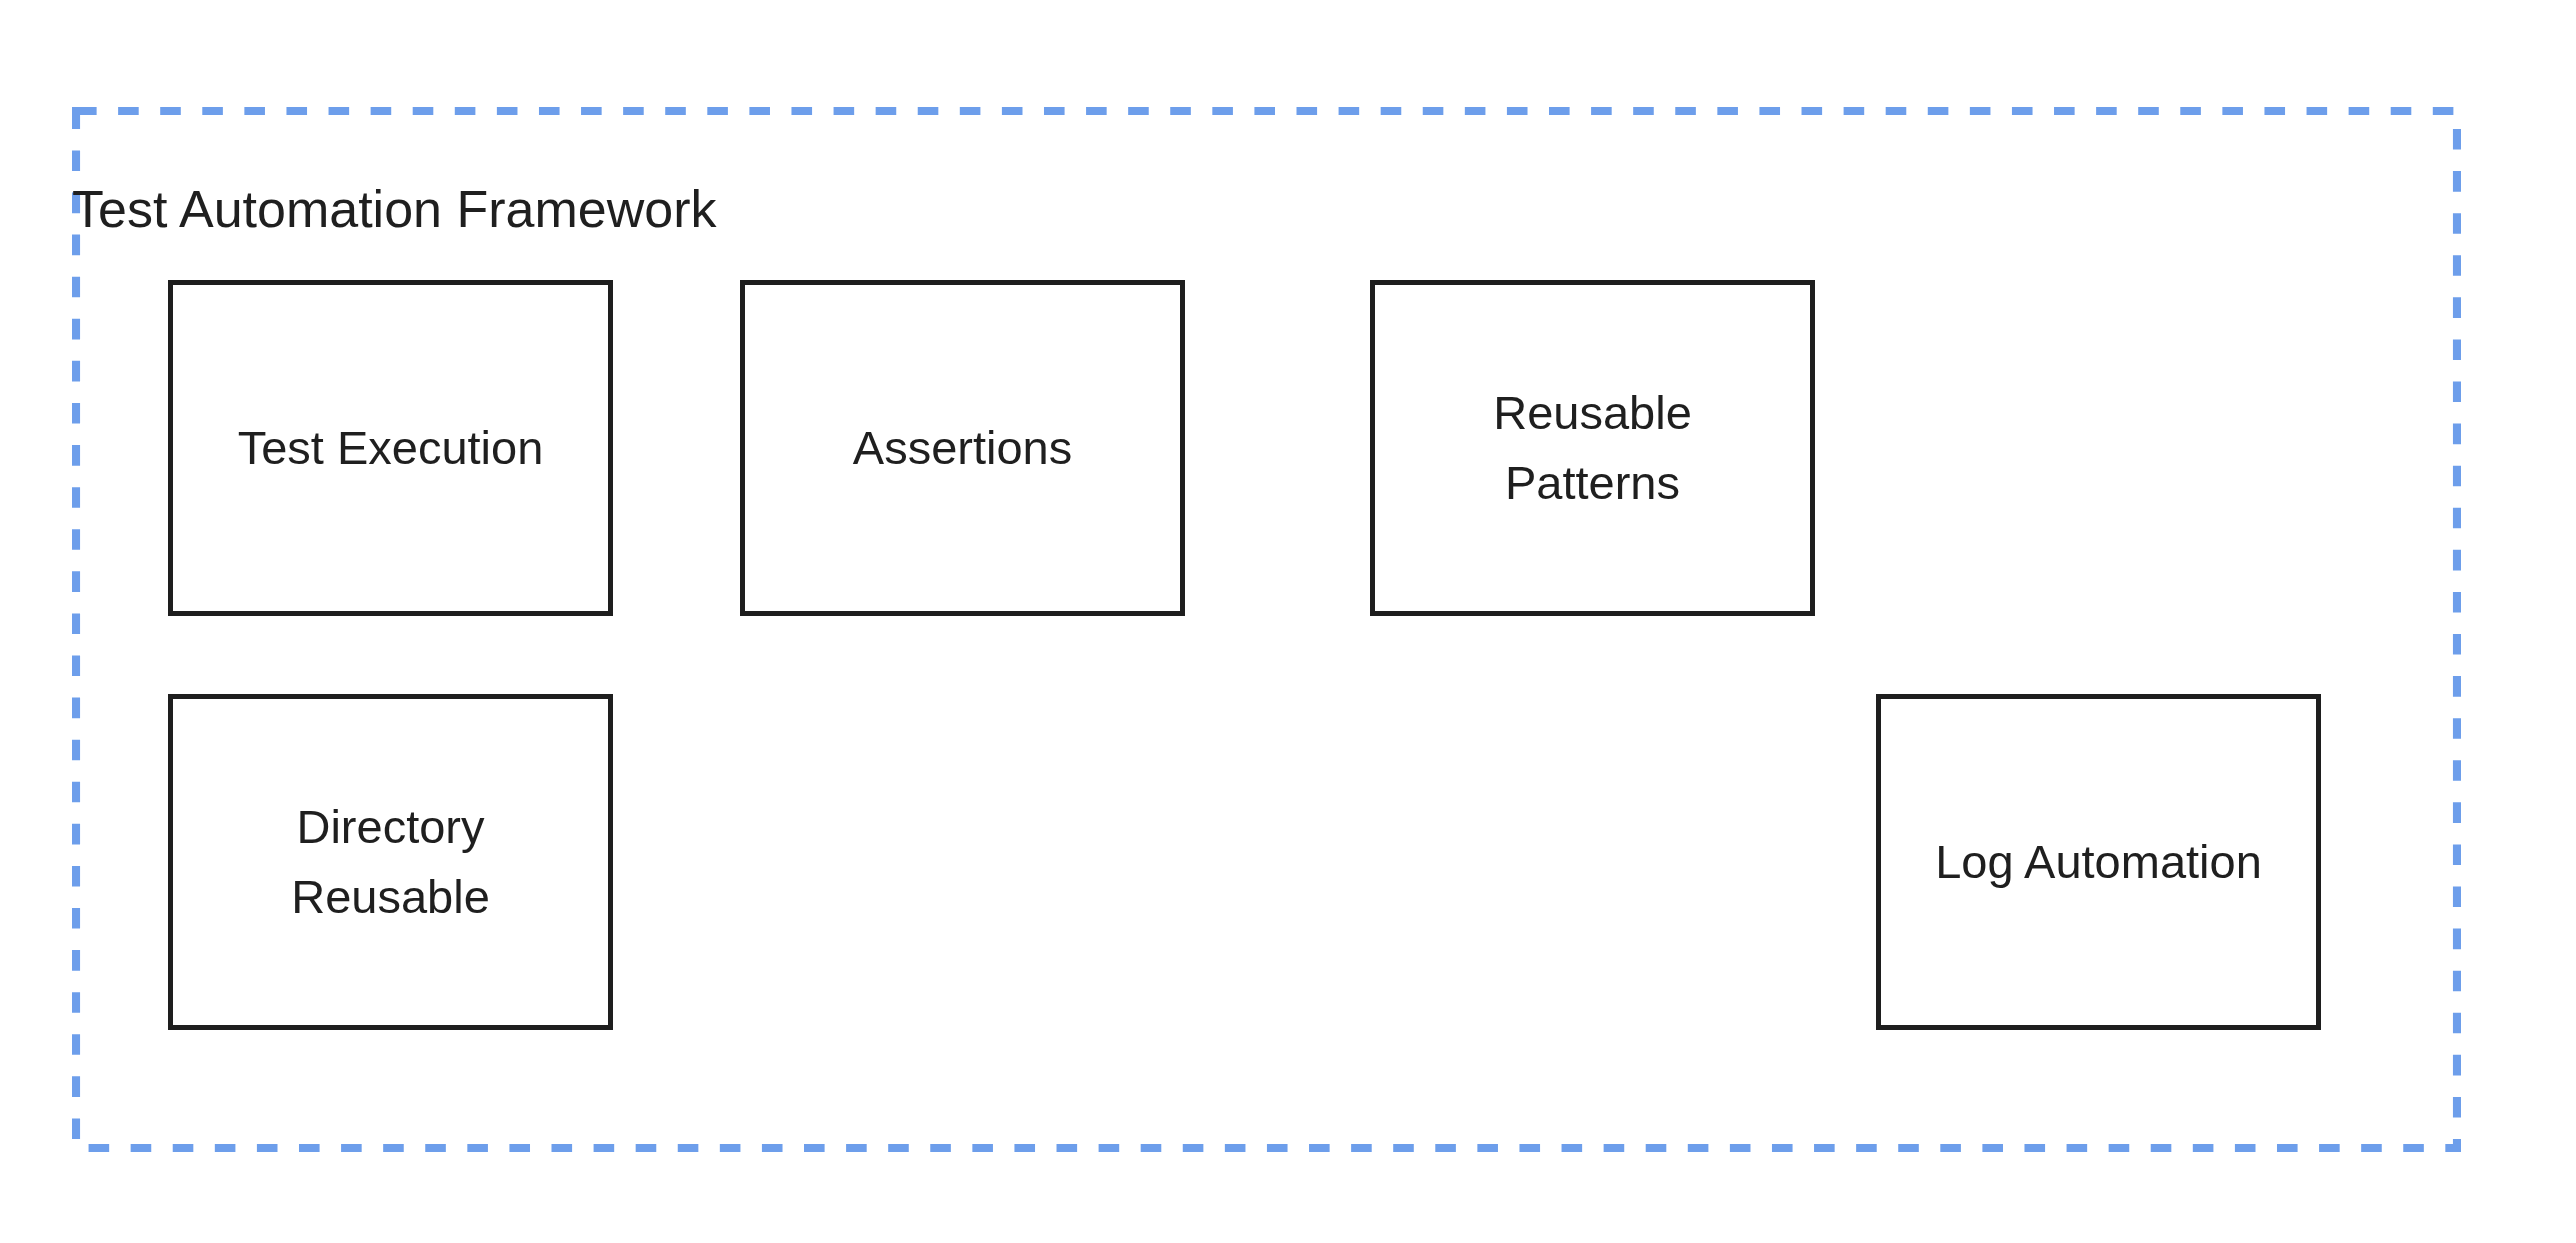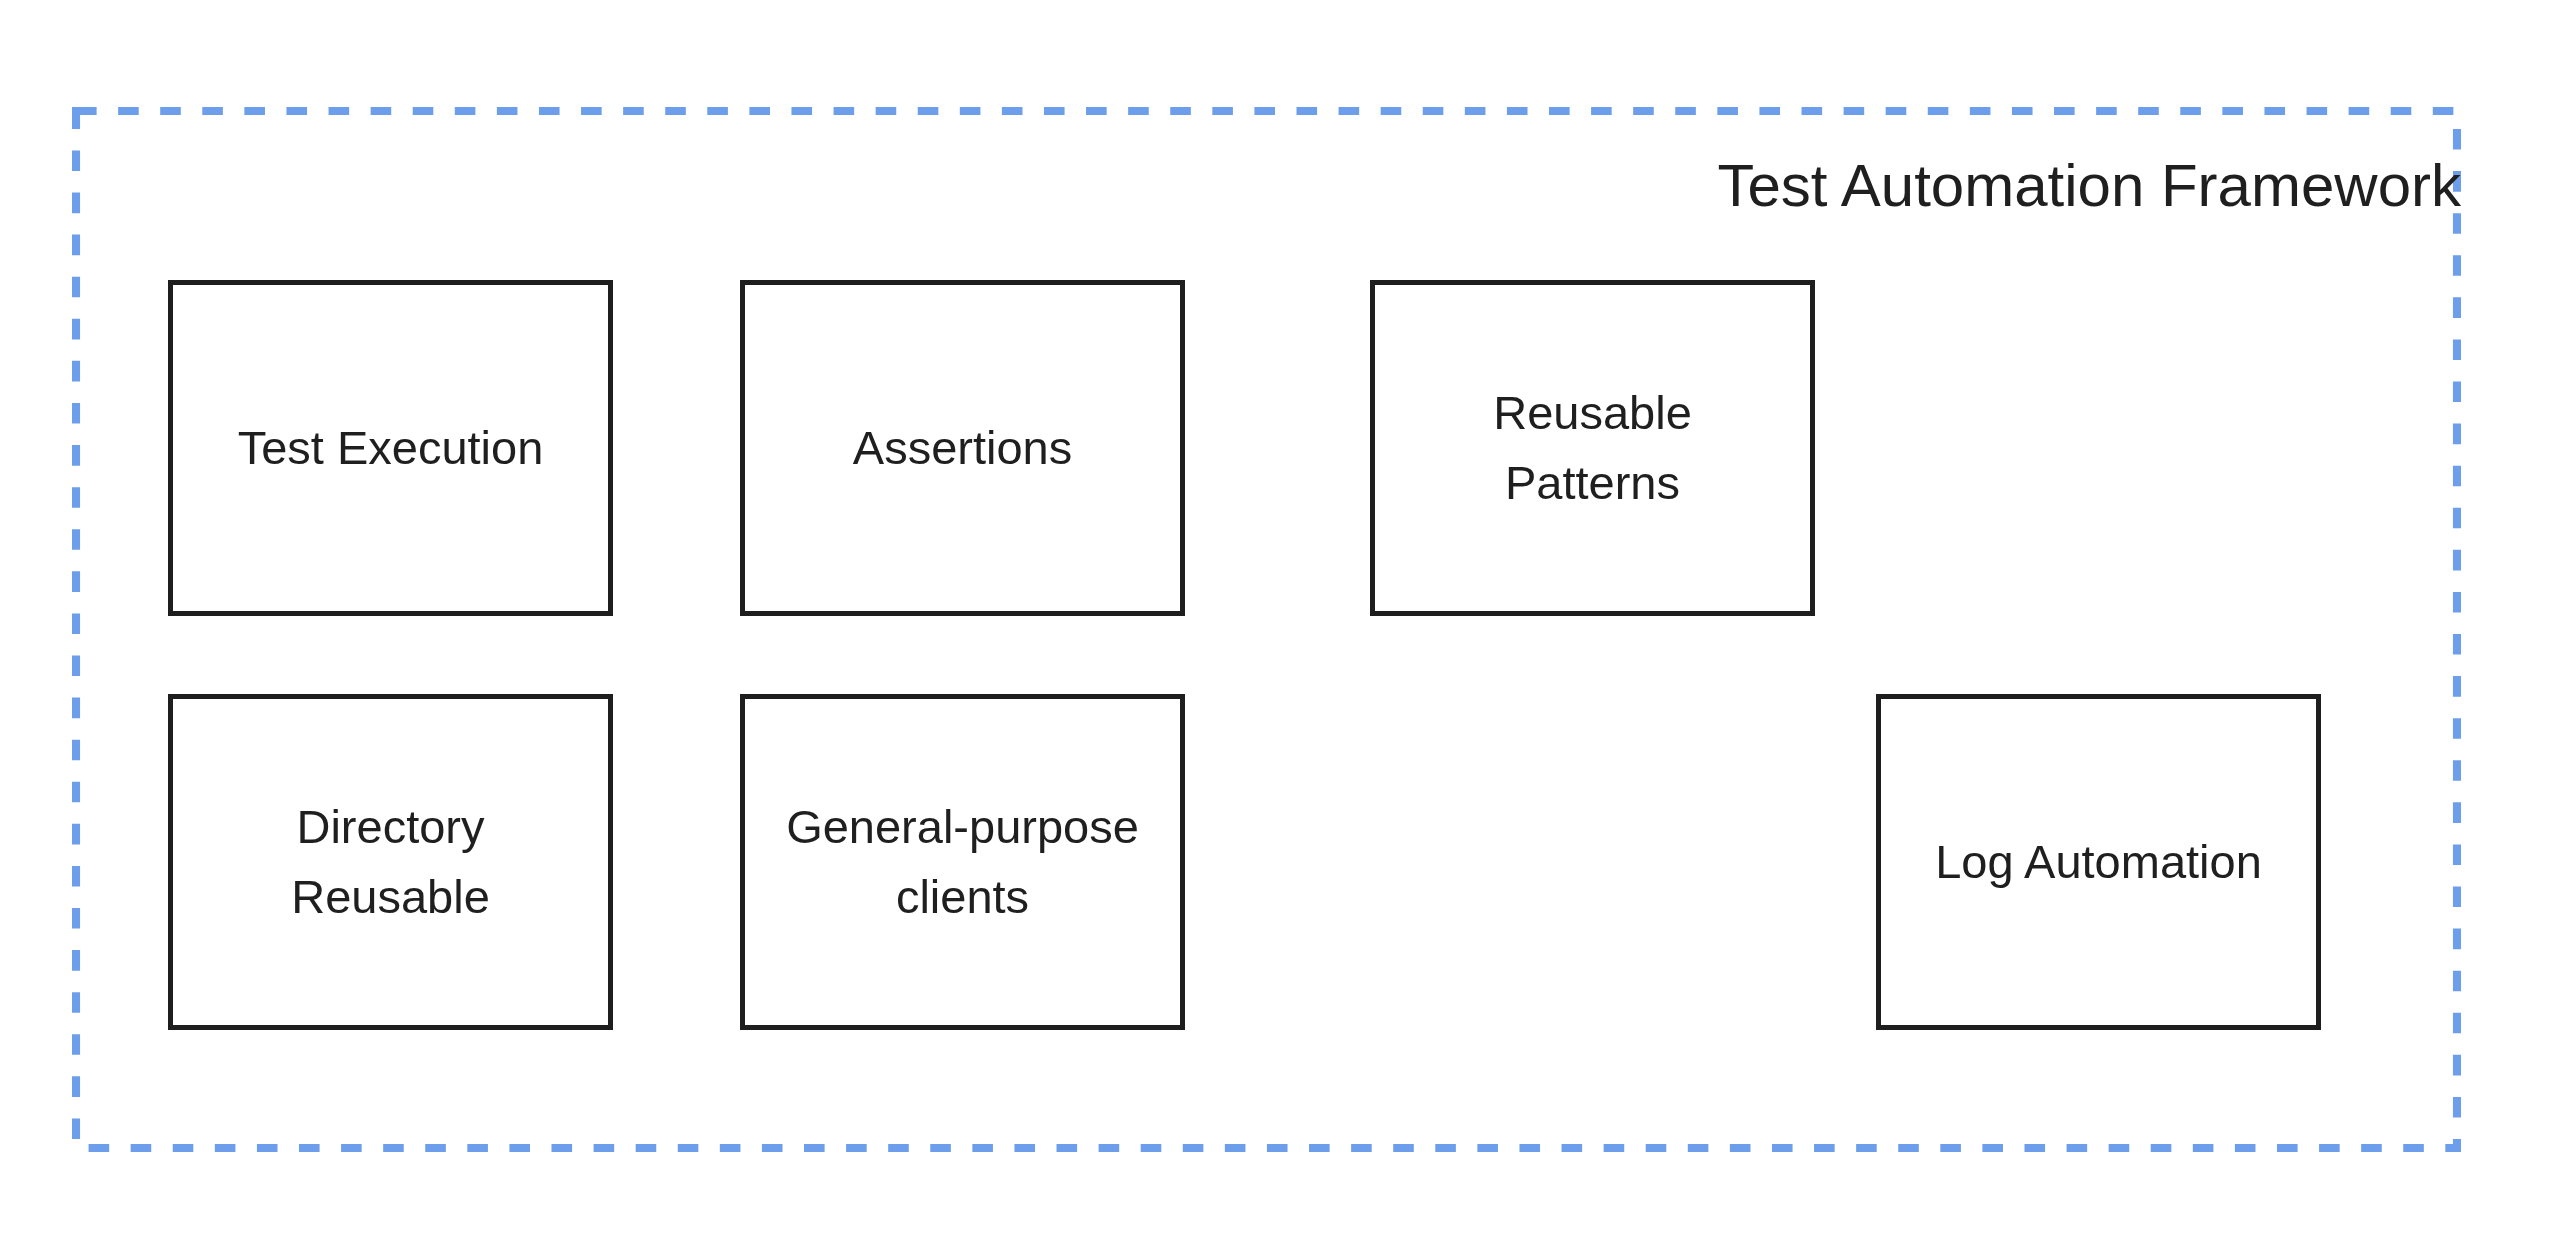--- a/index.html
+++ b/index.html
@@ -23,23 +23,23 @@
     width:2389px;height:1045px;
   }
   .frame rect{
     fill:none;
     stroke:var(--accent);
     stroke-width:9;
     stroke-dasharray:23 24;
   }
   
   .title{
-    position:absolute;left:72px;top:150px;width:2389px;
-    text-align:right;
-    font-size:60px;
+    position:absolute;left:72px;top:178px;width:2389px;
+    text-align:left;
+    font-size:52px;
     line-height:1.2;
     color:var(--text);
   }
   
   .box{
     position:absolute;
     width:445px;height:336px;
     box-sizing:border-box;
     border:5.4px solid var(--ink);
     background:#ffffff;
@@ -64,18 +64,16 @@
 
   <div class="title">Test Automation Framework</div>
 
   <div class="box c1 r1">Test Execution</div>
   <div class="box c2 r1">Assertions</div>
   <div class="box c3 r1">Reusable
 Patterns</div>
 
   <div class="box c1 r2">Directory
 Reusable</div>
-  <div class="box c2 r2">General-purpose
-clients</div>
   <div class="box c4 r2">Log Automation</div>
 
 </div>
 
 
 </body></html>

